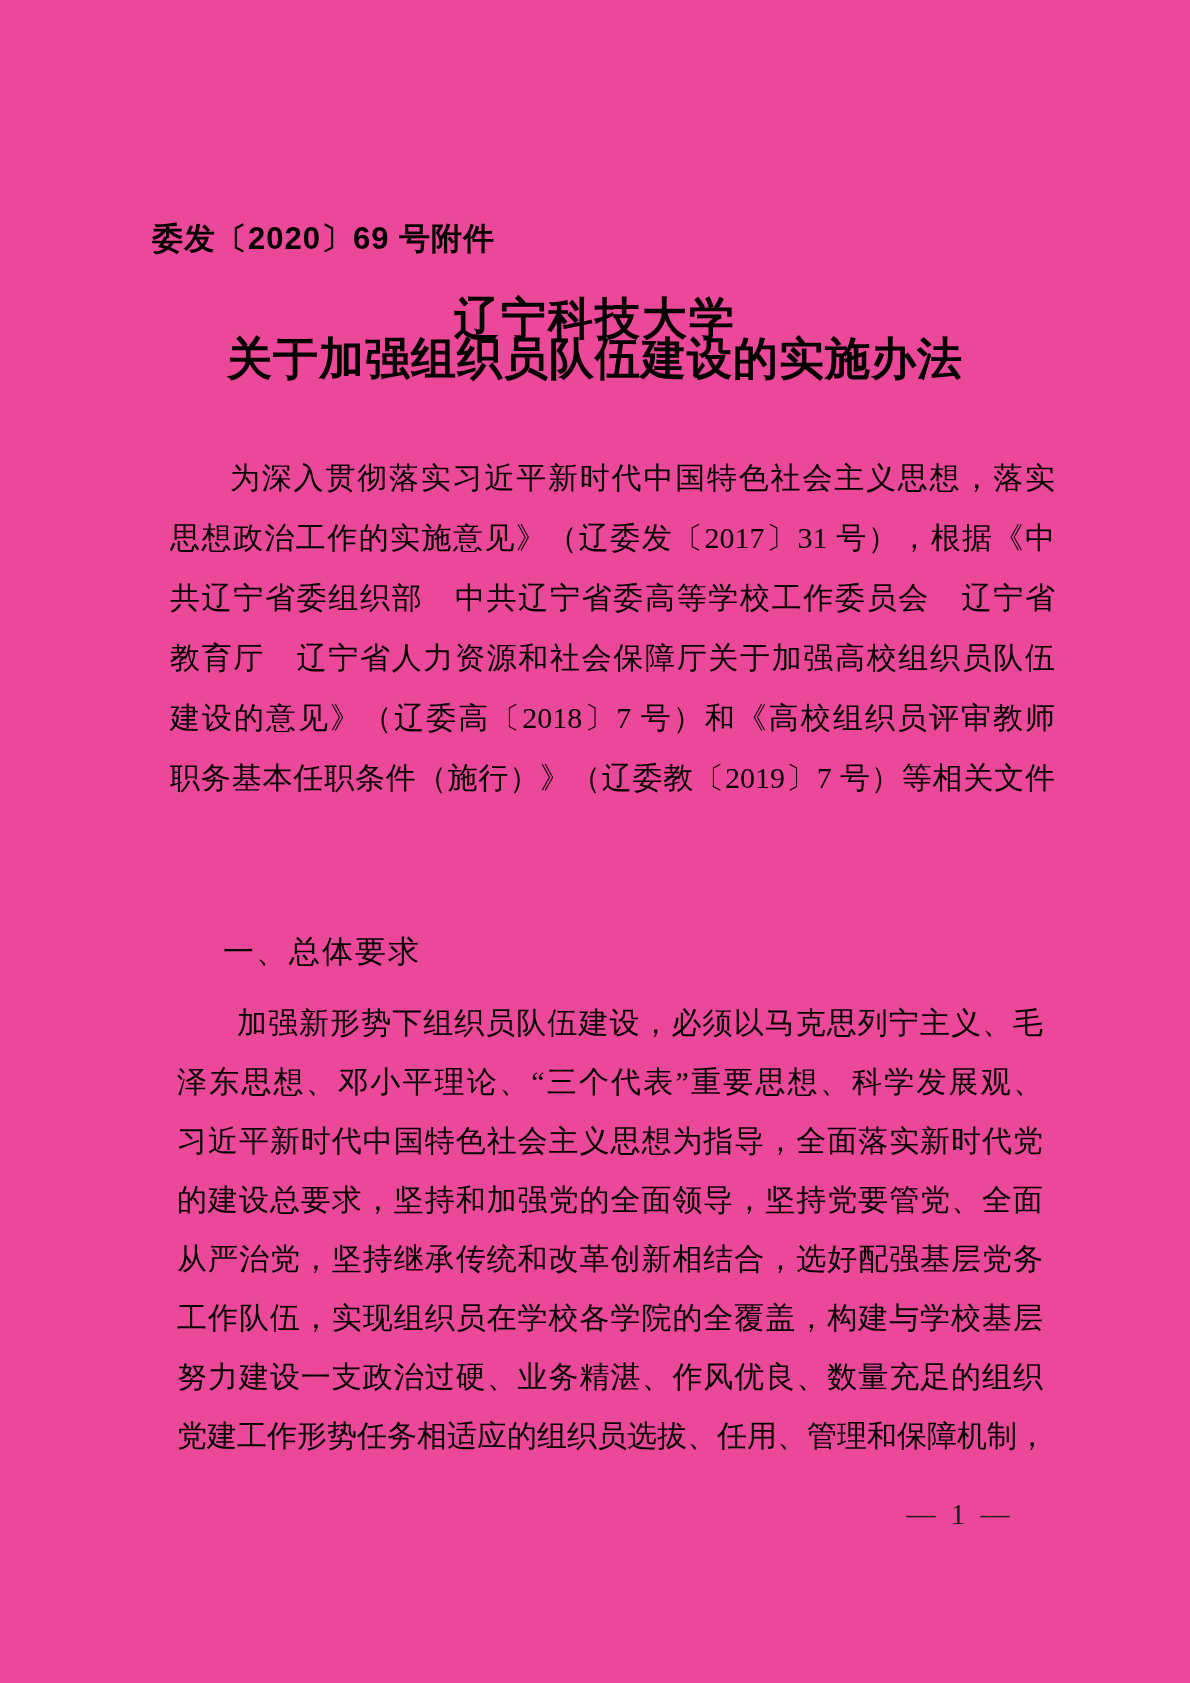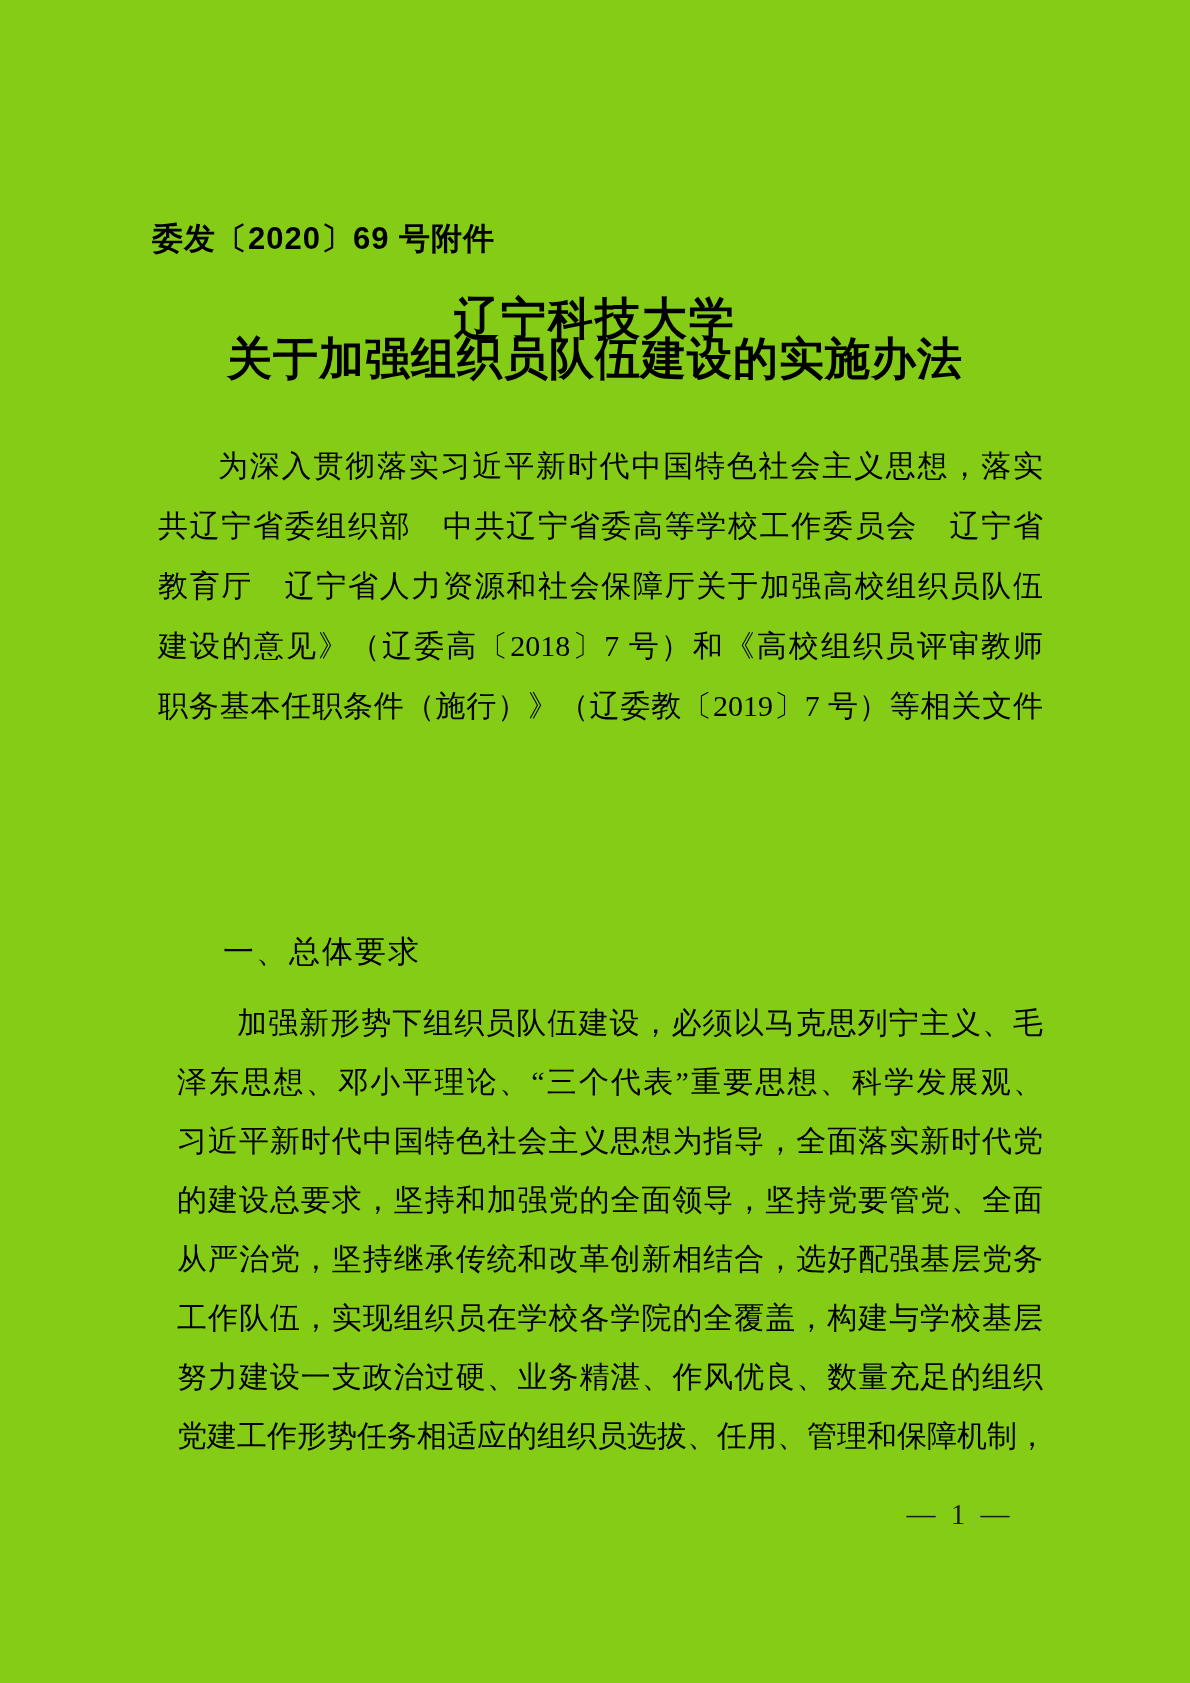--- a/index.html
+++ b/index.html
@@ -5,21 +5,21 @@
   html, body {
     margin: 0;
     padding: 0;
     background: #9a9a9a;
   }
   .page {
     position: relative;
     width: 1190px;
     height: 1683px;
     margin: 0 auto;
-    background: #84cc16;
+    background: #ec4899;
     color: #000000;
     overflow: hidden;
     font-family: "Liberation Serif", "DejaVu Serif", serif;
   }
   .doc-ref {
     position: absolute;
     left: 152px;
     top: 219px;
     font-family: "Liberation Sans", "DejaVu Sans", sans-serif;
     font-weight: 700;
@@ -46,21 +46,21 @@
     font-size: 45px;
     line-height: 54px;
     letter-spacing: 1px;
   }
   .para {
     position: absolute;
     left: 158px;
     width: 885px;
     font-size: 30px;
   }
-  .para-1 { top: 436px; }
+  .para-1 { top: 448px; margin-left: 12px; }
   .para-1 .line { line-height: 60px; }
   .para-2 { top: 993px; }
   .para-2 .line { line-height: 59px; margin-left: 19px; }
   .line {
     text-align: justify;
     text-align-last: justify;
     white-space: nowrap;
   }
   .line.indent { text-indent: 2em; }
   .line.last   { text-align-last: left; }
@@ -92,20 +92,21 @@
 <div class="page">
 
   <div class="doc-ref">委发〔2020〕69 号附件</div>
 
   <div class="doc-title line1">辽宁科技大学</div>
 
   <div class="doc-title line2">关于加强组织员队伍建设的实施办法</div>
 
   <div class="para para-1">
     <div class="line indent">为深入贯彻落实习近平新时代中国特色社会主义思想，落实</div>
+    <div class="line">思想政治工作的实施意见》（辽委发〔2017〕31 号），根据《中</div>
     <div class="line">共辽宁省委组织部　中共辽宁省委高等学校工作委员会　辽宁省</div>
     <div class="line">教育厅　辽宁省人力资源和社会保障厅关于加强高校组织员队伍</div>
     <div class="line">建设的意见》（辽委高〔2018〕7 号）和《高校组织员评审教师</div>
     <div class="line">职务基本任职条件（施行）》（辽委教〔2019〕7 号）等相关文件</div>
   </div>
 
   <div class="section-heading">一、总体要求</div>
 
   <div class="para para-2">
     <div class="line indent">加强新形势下组织员队伍建设，必须以马克思列宁主义、毛</div>

